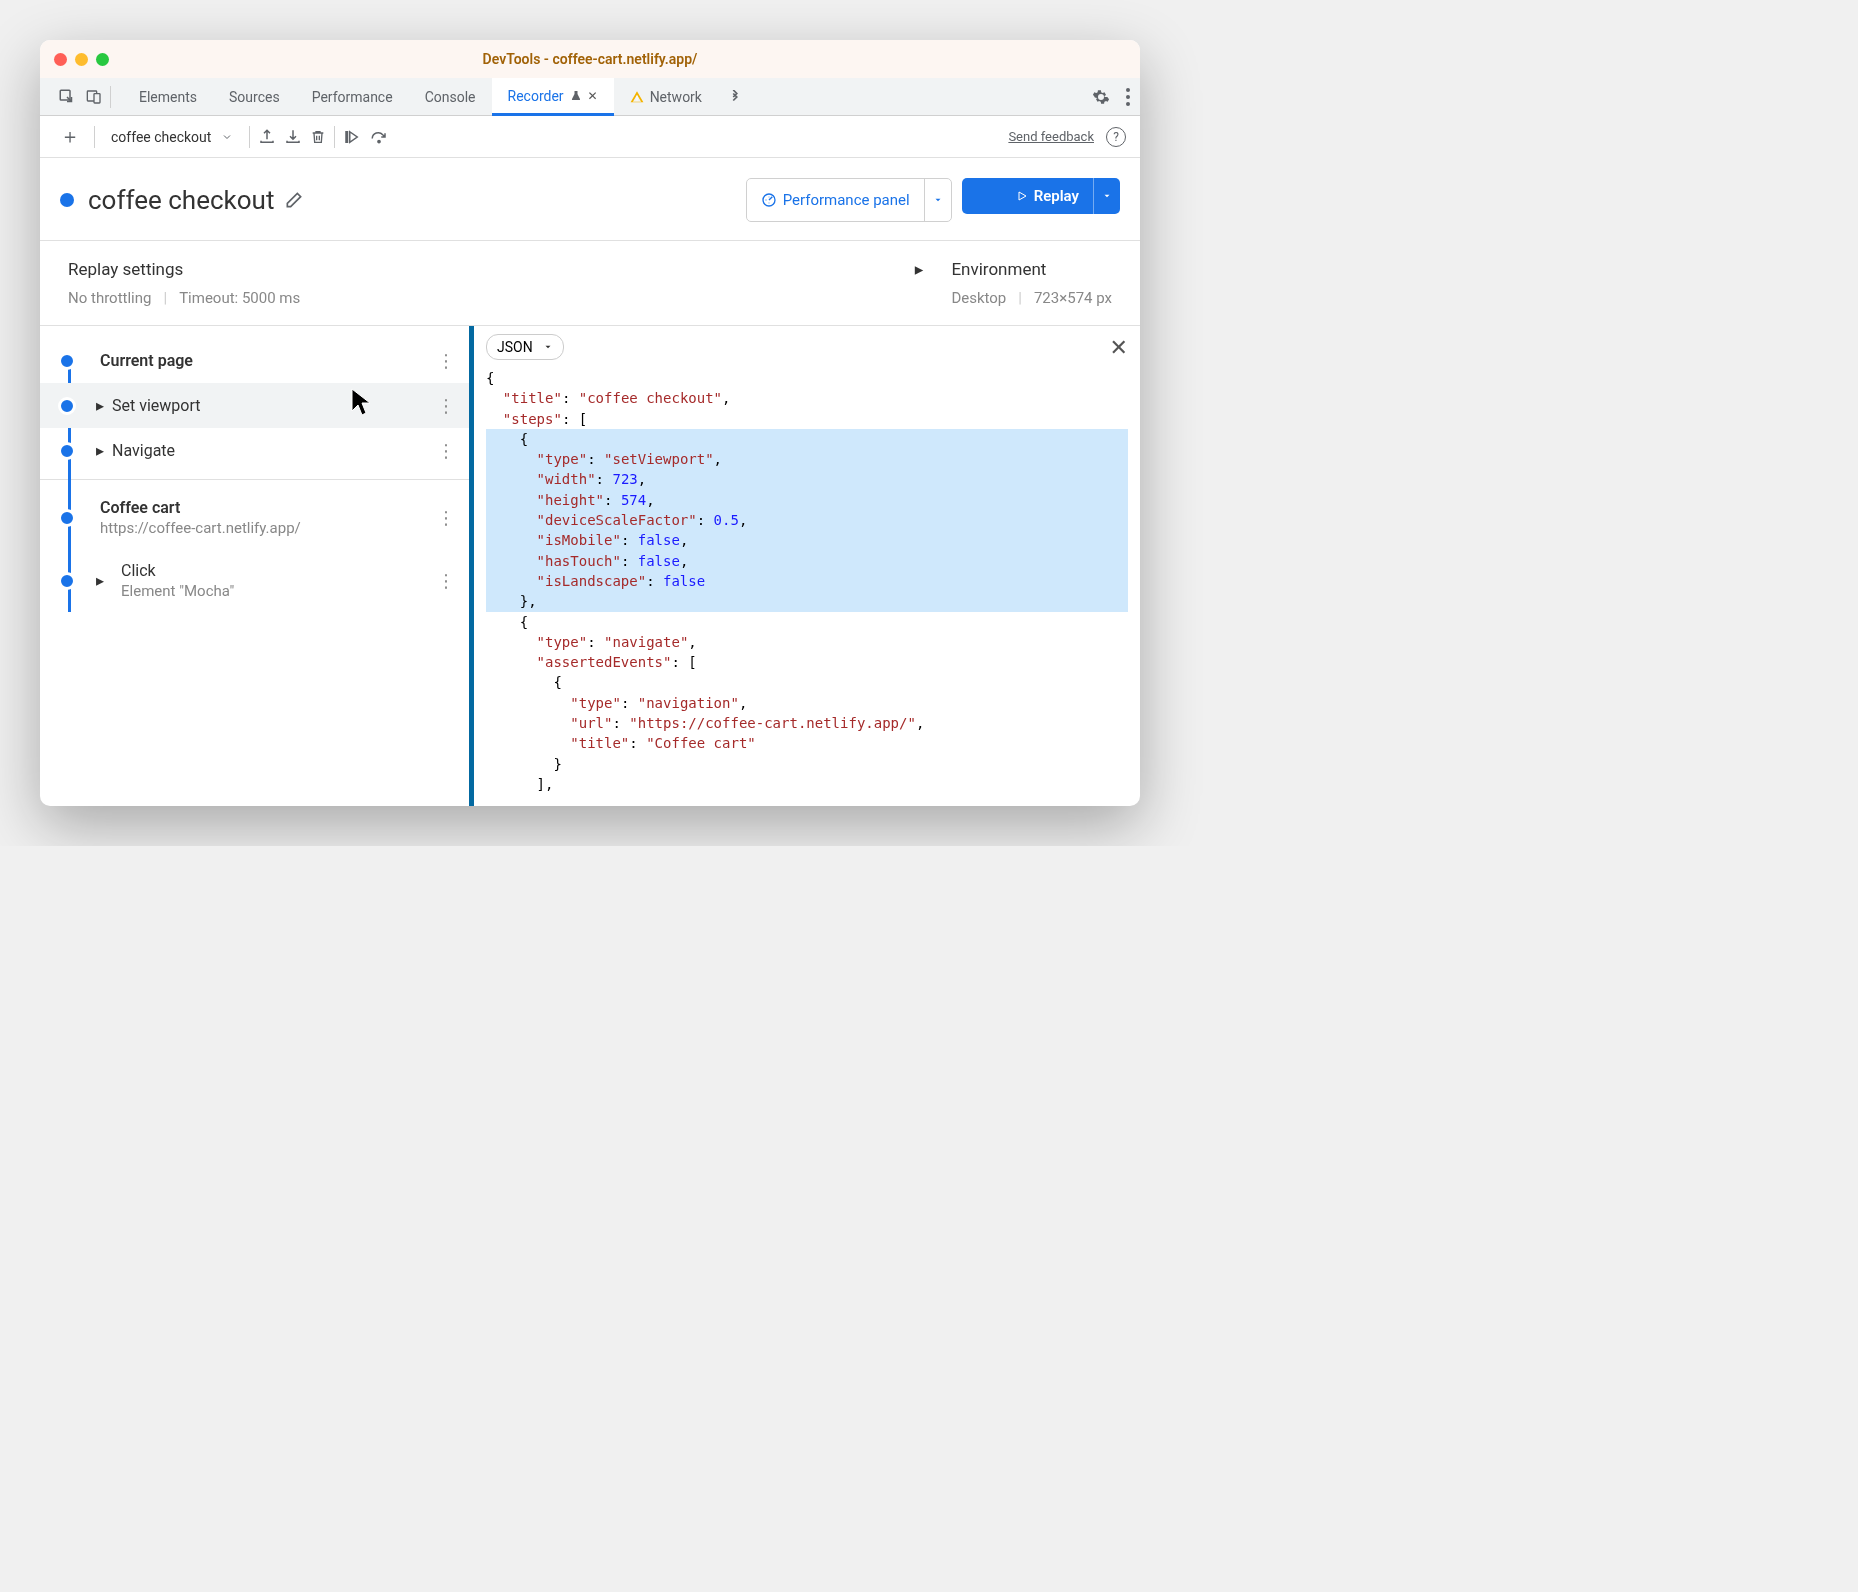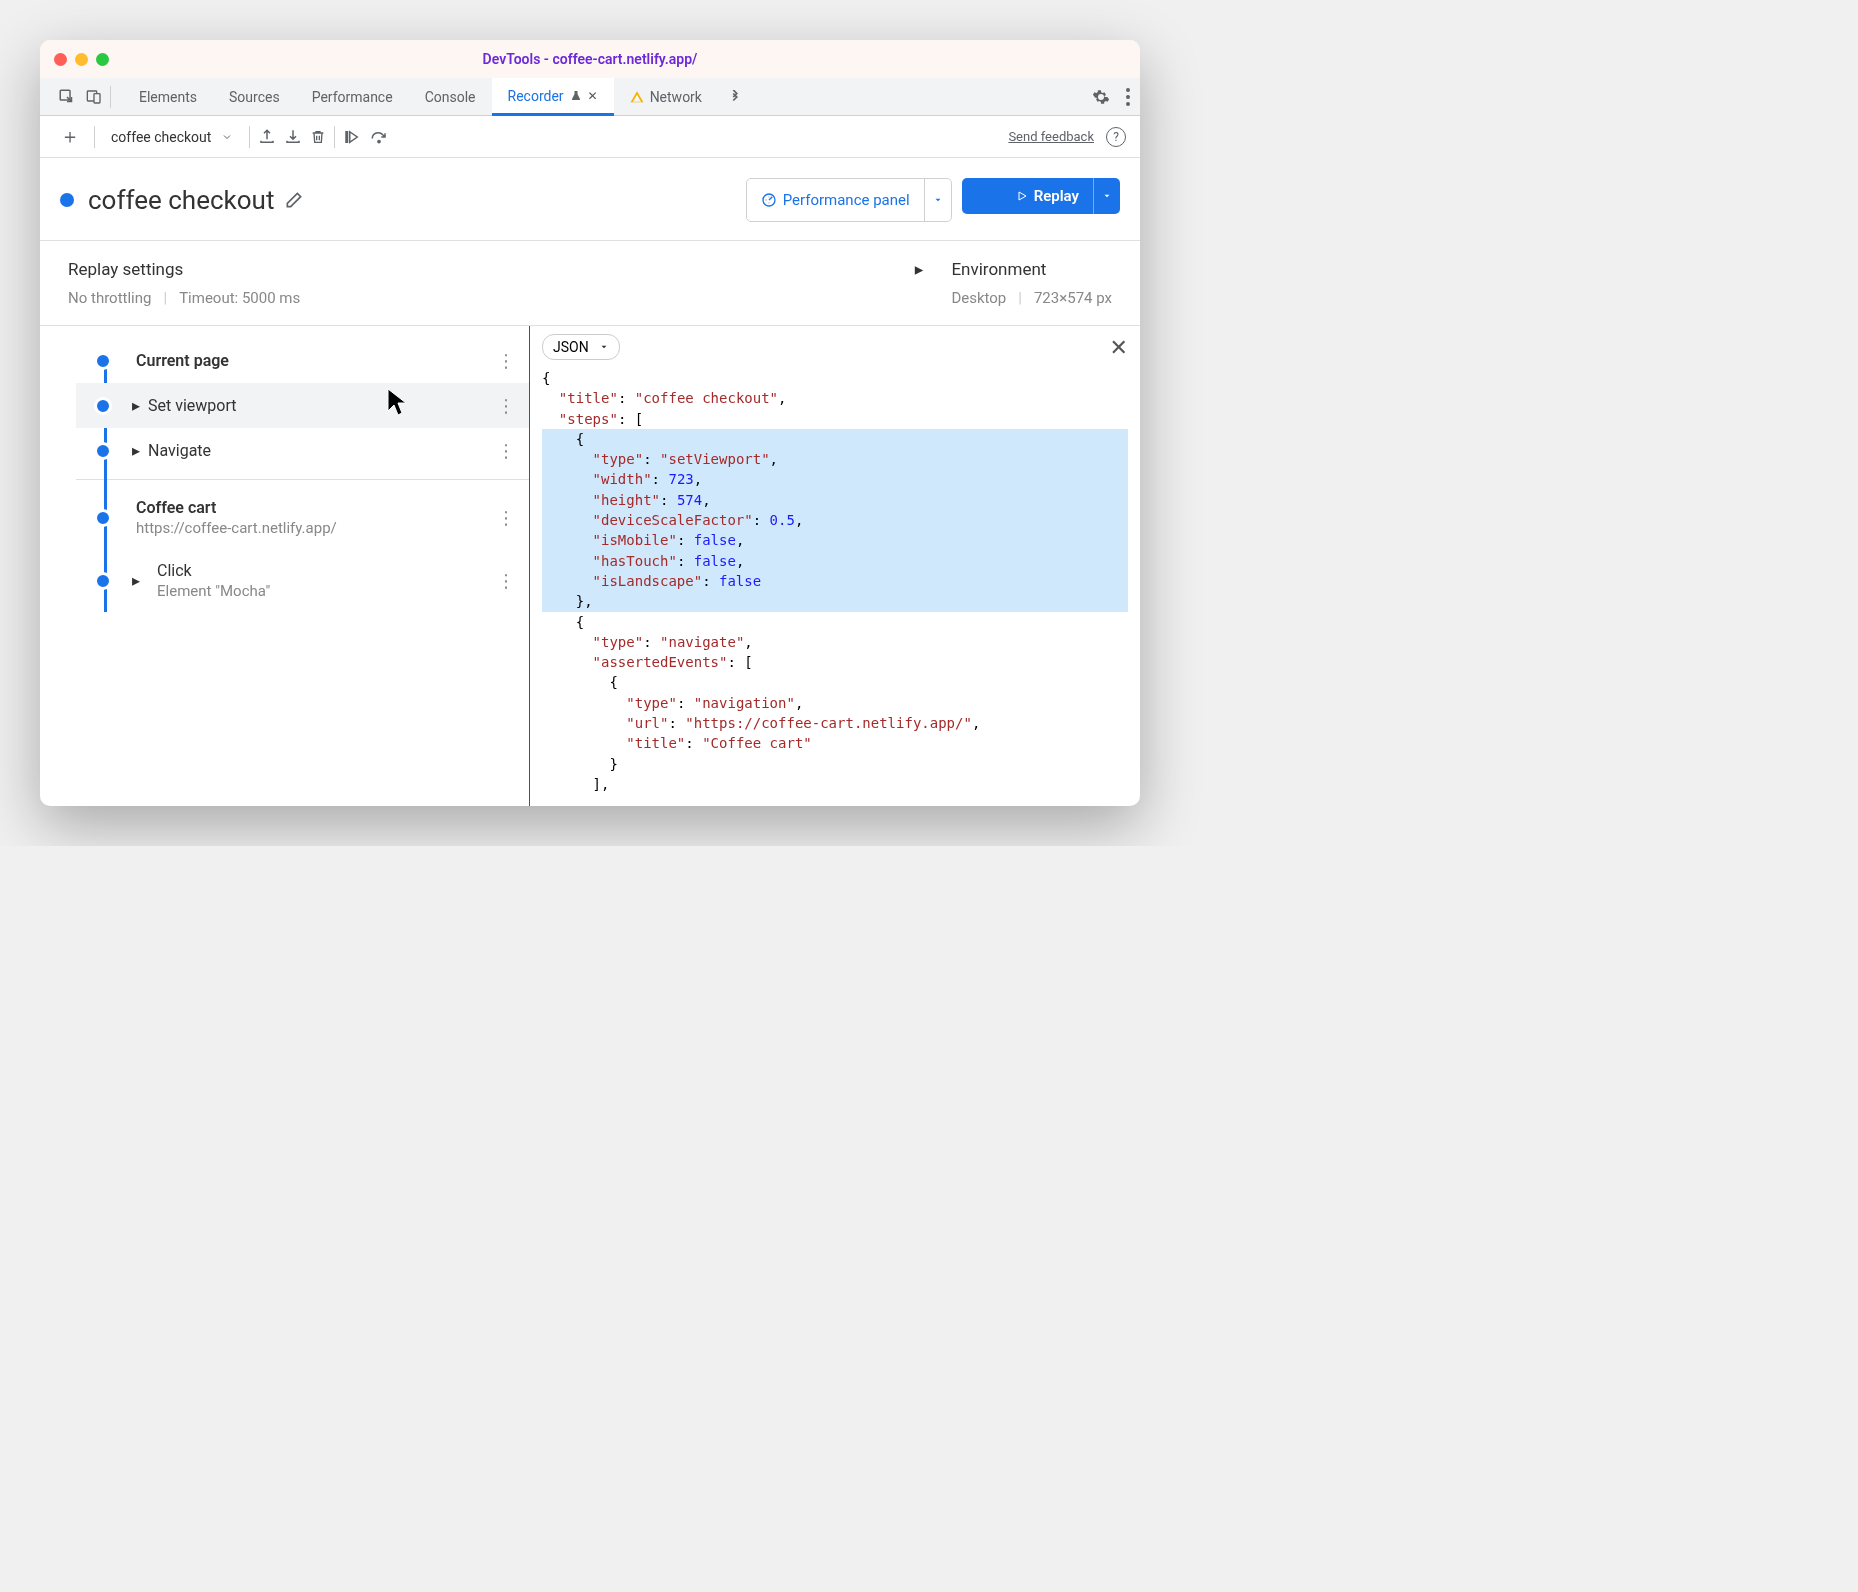--- a/index.html
+++ b/index.html
@@ -33,21 +33,21 @@
   border-radius: 50%;
 }
 .win-close { background: #ff5f57; }
 .win-min { background: #febc2e; }
 .win-max { background: #28c840; }
 .title-text {
   position: absolute;
   left: 50%;
   transform: translateX(-50%);
   font-size: 14px;
-  color: #6d28d9;
+  color: #a16207;
   font-weight: 600;
 }
 .tabs-bar {
   background: #f1f3f4;
   display: flex;
   align-items: center;
   padding: 0 10px;
   height: 38px;
   border-bottom: 1px solid #d0d0d0;
   text-align: center;
@@ -228,24 +228,23 @@
   color: #888;
   font-size: 15px;
 }
 .settings-sub .sep { color: #ccc; }
 .settings-right { text-align: left; margin-left: 28px; }
 .main-split {
   display: flex;
   min-height: 480px;
 }
 .timeline-pane {
-  width: 490px;
-  border-right: 1px solid #0369a1;
+  width: 434px;
+  border-right: 5px solid #0369a1;
   padding-top: 12px;
-  padding-left: 36px;
 }
 .timeline {
   position: relative;
 }
 .tl-line {
   position: absolute;
   left: 28px;
   top: 24px;
   bottom: 0;
   width: 3px;

